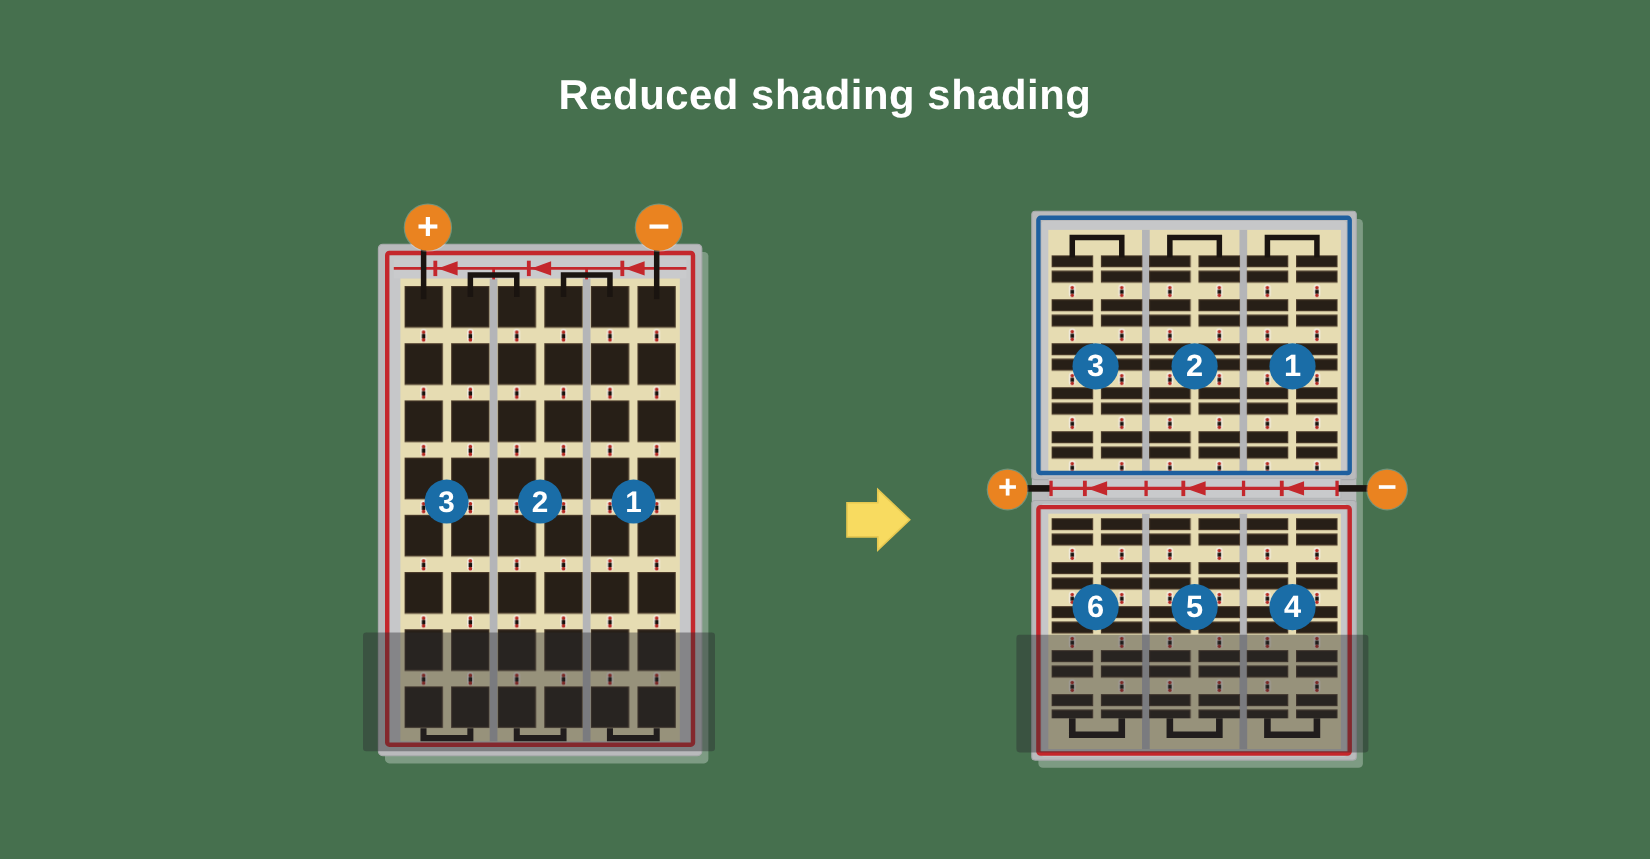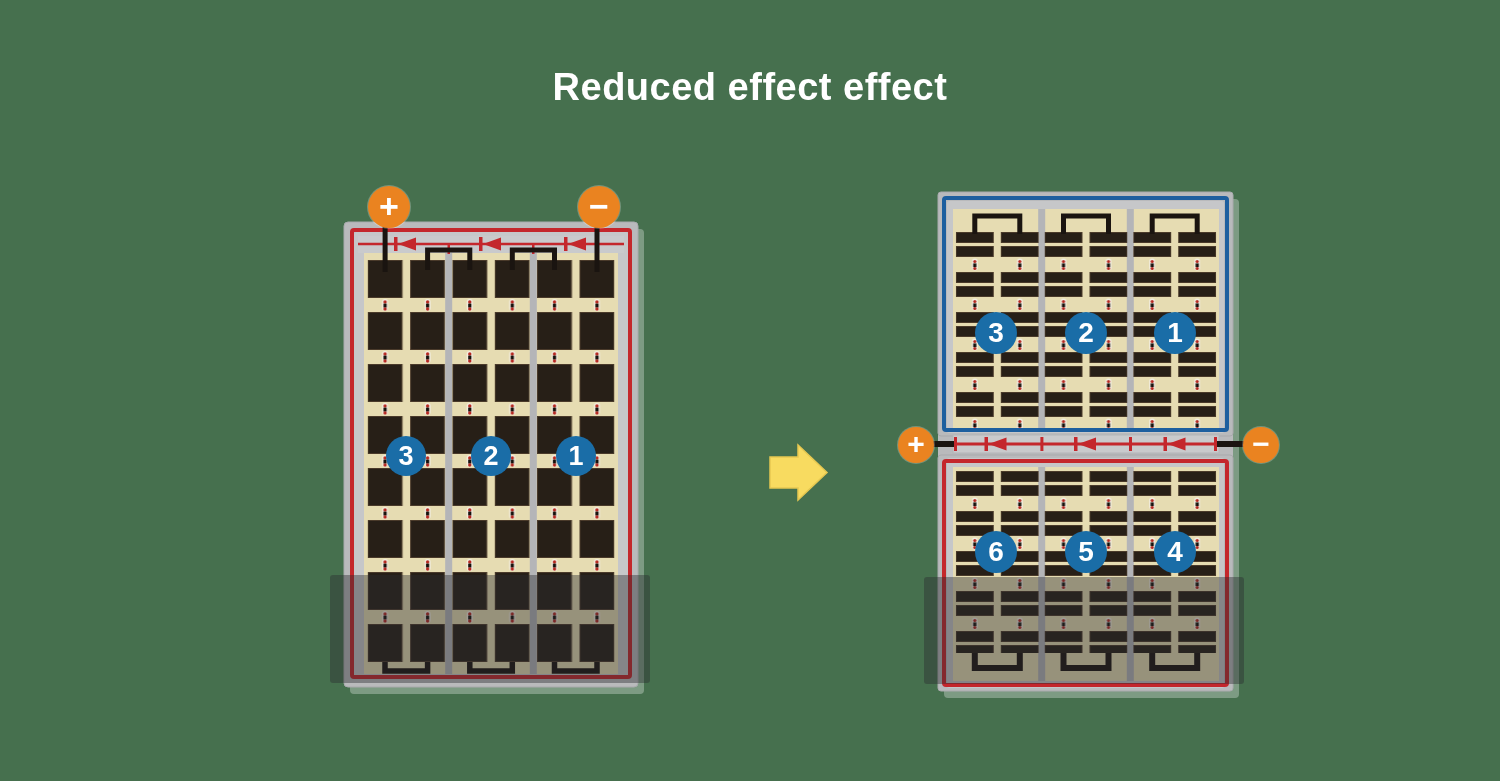--- a/index.html
+++ b/index.html
@@ -35,21 +35,21 @@
     position:absolute;z-index:5;
     background:rgba(44,44,48,0.42);
     border-radius:3px;
   }
 </style>
 </head>
 <body>
 
 <div class="stage">
 
-  <div class="title">Reduced effect effect</div>
+  <div class="title">Reduced shading shading</div>
 
   <svg class="diagram" width="1500" height="781" viewBox="0 0 1500 781">
     <defs>
       <pattern id="cellL" width="42.5" height="52" patternUnits="userSpaceOnUse">
         <rect x="0.5" y="0.5" width="34" height="37" fill="#271f17" stroke="#4a3a2a" stroke-width="1"></rect>
         <rect x="14.5" y="39" width="6" height="12" rx="3" fill="#f2ede1"></rect>
         <circle cx="17.5" cy="42" r="1.7" fill="#b5271f"></circle>
         <rect x="15.9" y="43.6" width="3.2" height="4" fill="#16100c"></rect>
         <circle cx="17.5" cy="49" r="1.7" fill="#b5271f"></circle>
       </pattern>

